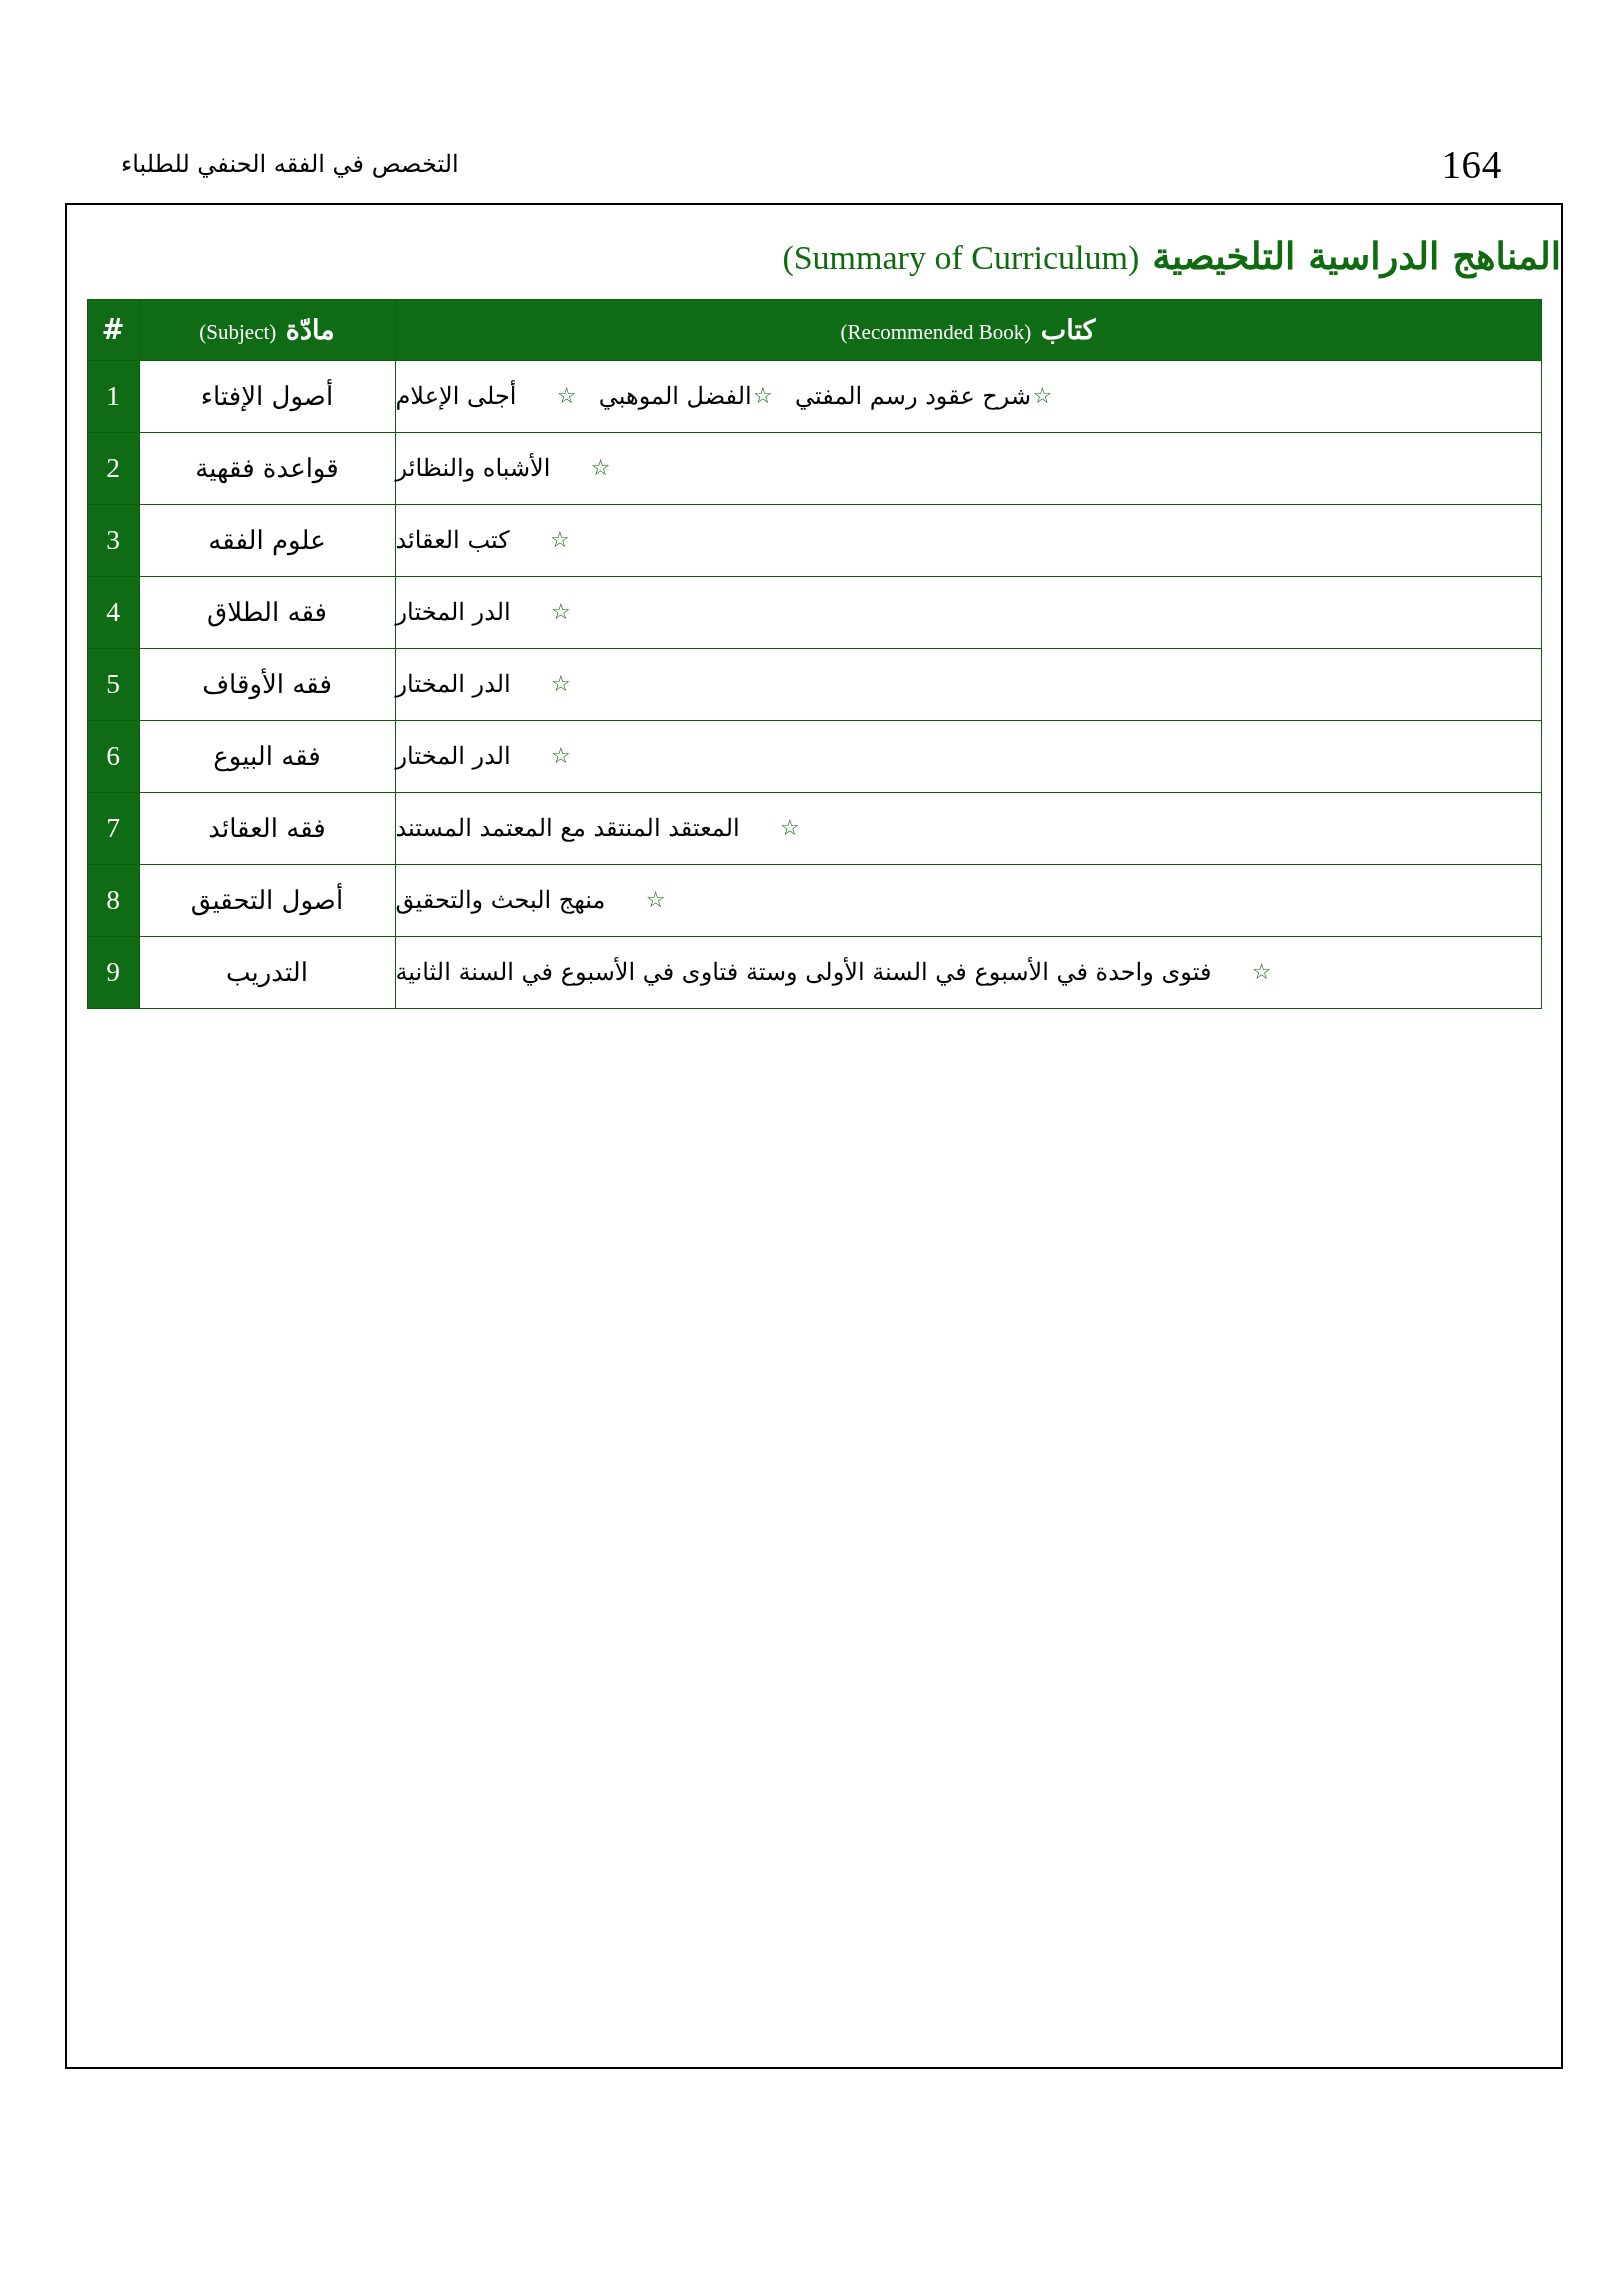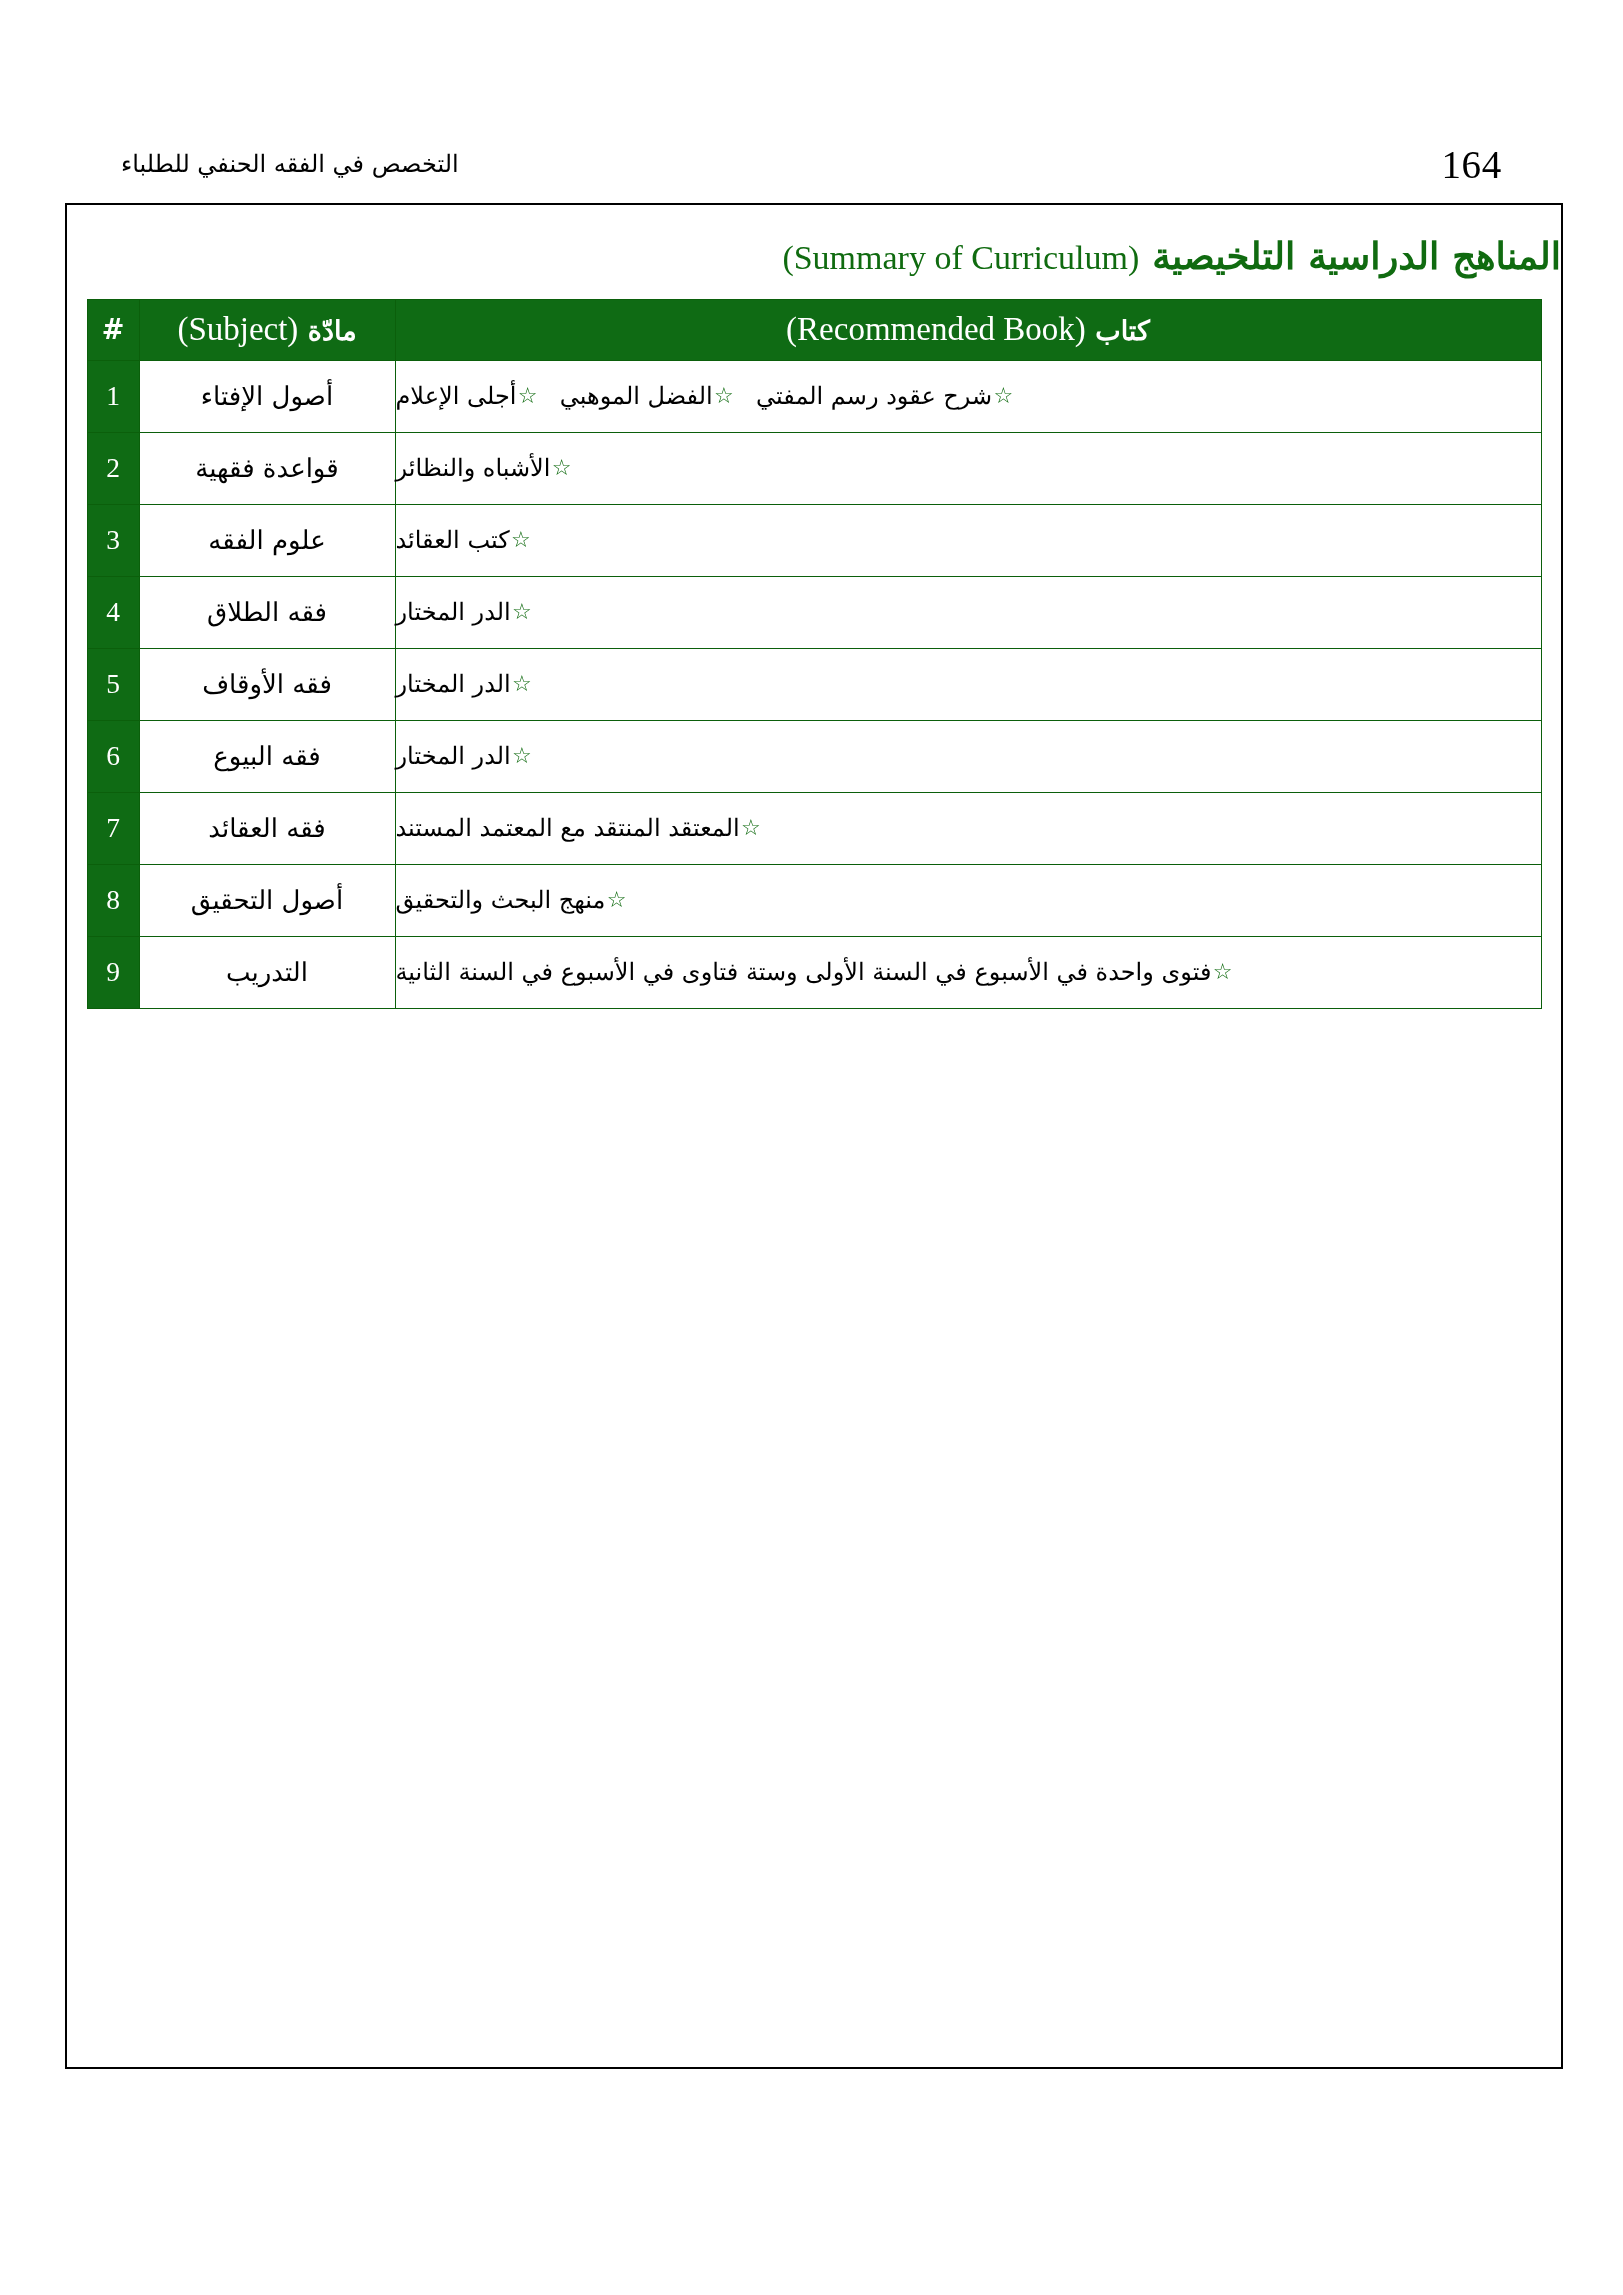--- a/index.html
+++ b/index.html
@@ -93,21 +93,21 @@
     color: #ffffff;
     height: 60px;
     font-weight: bold;
     font-family: "DejaVu Serif", serif;
     font-size: 27px;
     text-align: center;
   }
   thead th .latin {
     font-family: "Liberation Serif", serif;
     font-weight: normal;
-    font-size: 33px;
+    font-size: 21px;
   }
   th.col-num, td.col-num {
     width: 51px;
   }
   th.col-subject, td.col-subject {
     width: 255px;
   }
   th.col-book, td.col-book {
     width: 1145px;
   }
@@ -144,21 +144,21 @@
     gap: 0;
     flex-wrap: nowrap;
   }
   .book-item {
     display: inline-flex;
     flex-direction: row-reverse;
     align-items: center;
     white-space: nowrap;
     margin-left: 21px;
   }
-  .book-item:last-child { margin-left: 0; }
+  .book-item:last-child { margin-left: 0; gap: 39px; }
   .star {
     color: #106b10;
     font-size: 22px;
     line-height: 1;
     margin-left: 1.3px;
     margin-right: 1.3px;
   }
 </style>
 </head>
 <body>

